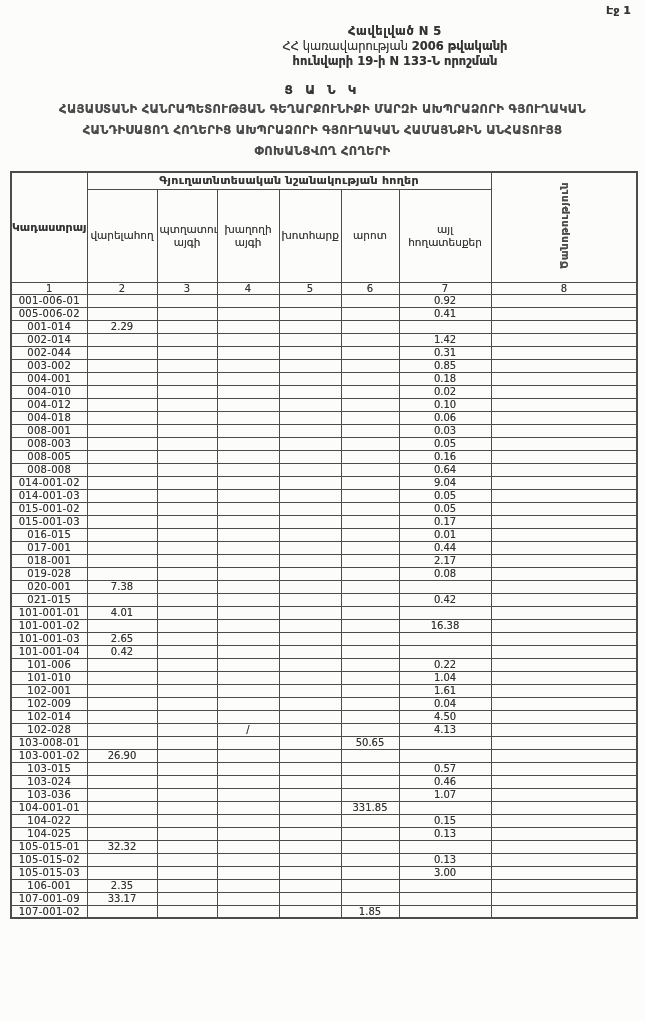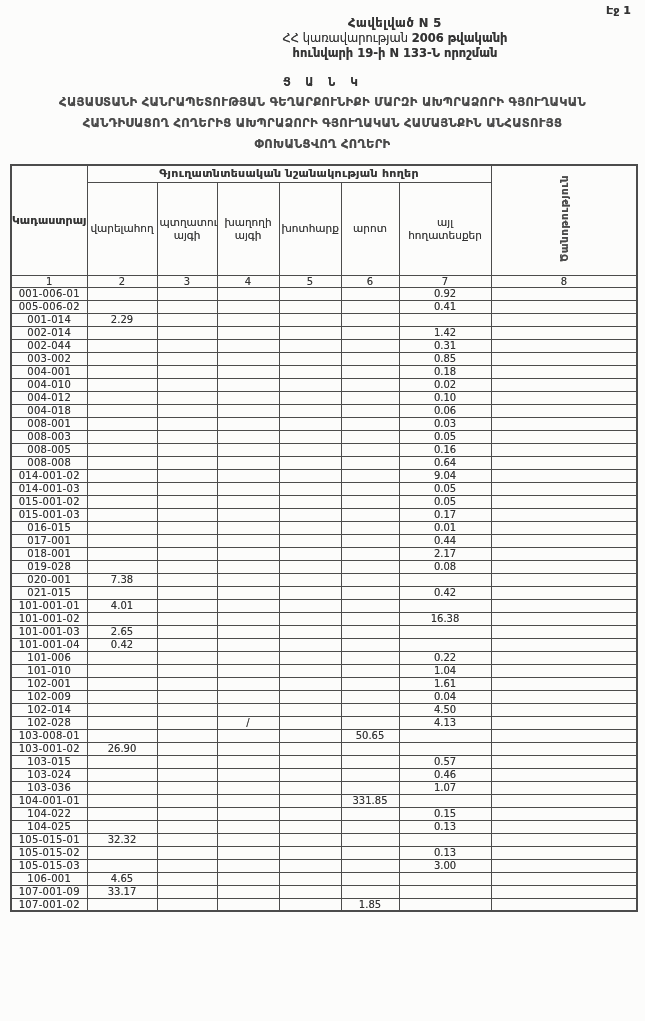--- a/index.html
+++ b/index.html
@@ -18,39 +18,38 @@
     background:var(--paper);
     color:var(--ink);
     overflow:hidden;
     text-shadow:0 0 .5px rgba(40,40,40,.55);
   }
   .page-label{
     position:absolute;top:4px;right:14px;
     font-size:11px;font-weight:bold;color:var(--ink);
   }
   .appendix{
-    padding-top:16px;
+    padding-top:24px;
     width:100%;
     text-align:center;
     font-size:11.5px;
     line-height:15px;
     color:var(--ink);
   }
   .appendix .l1{font-weight:bold;letter-spacing:.5px;}
   .appendix .l2 b{font-weight:bold;}
   .appendix .l3{font-weight:bold;}
   
   .appendix-inner{margin-left:210px;width:370px;text-align:center;}
   .doc-title{
     margin-top:14px;
     text-align:center;
     font-size:12px;font-weight:bold;
     letter-spacing:4px;
     color:var(--ink);
-    font-family:Liberation Mono, monospace;
   }
   .doc-subtitle{
     margin-top:2px;
     text-align:center;
     font-size:11.5px;
     line-height:21px;
     font-weight:bold;
     color:var(--ink-soft);
     letter-spacing:.3px;
   }
@@ -605,21 +604,21 @@
           <td class="num"></td>
           <td class="num"></td>
           <td class="num"></td>
           <td class="num"></td>
           <td class="num"></td>
           <td class="num">3.00</td>
           <td></td>
         </tr>
         <tr>
           <td class="code">106-001</td>
-          <td class="num">4.65</td>
+          <td class="num">2.35</td>
           <td class="num"></td>
           <td class="num"></td>
           <td class="num"></td>
           <td class="num"></td>
           <td class="num"></td>
           <td></td>
         </tr>
         <tr>
           <td class="code">107-001-09</td>
           <td class="num">33.17</td>

